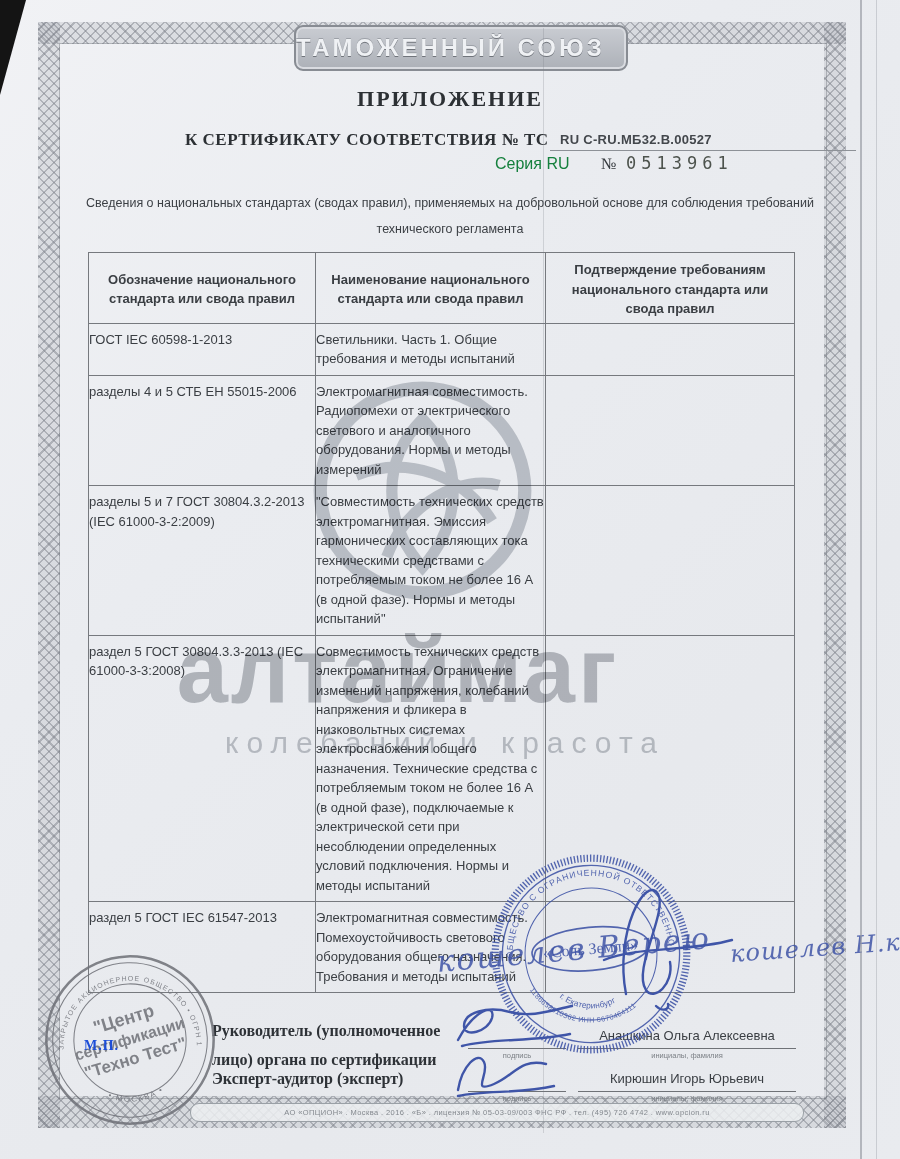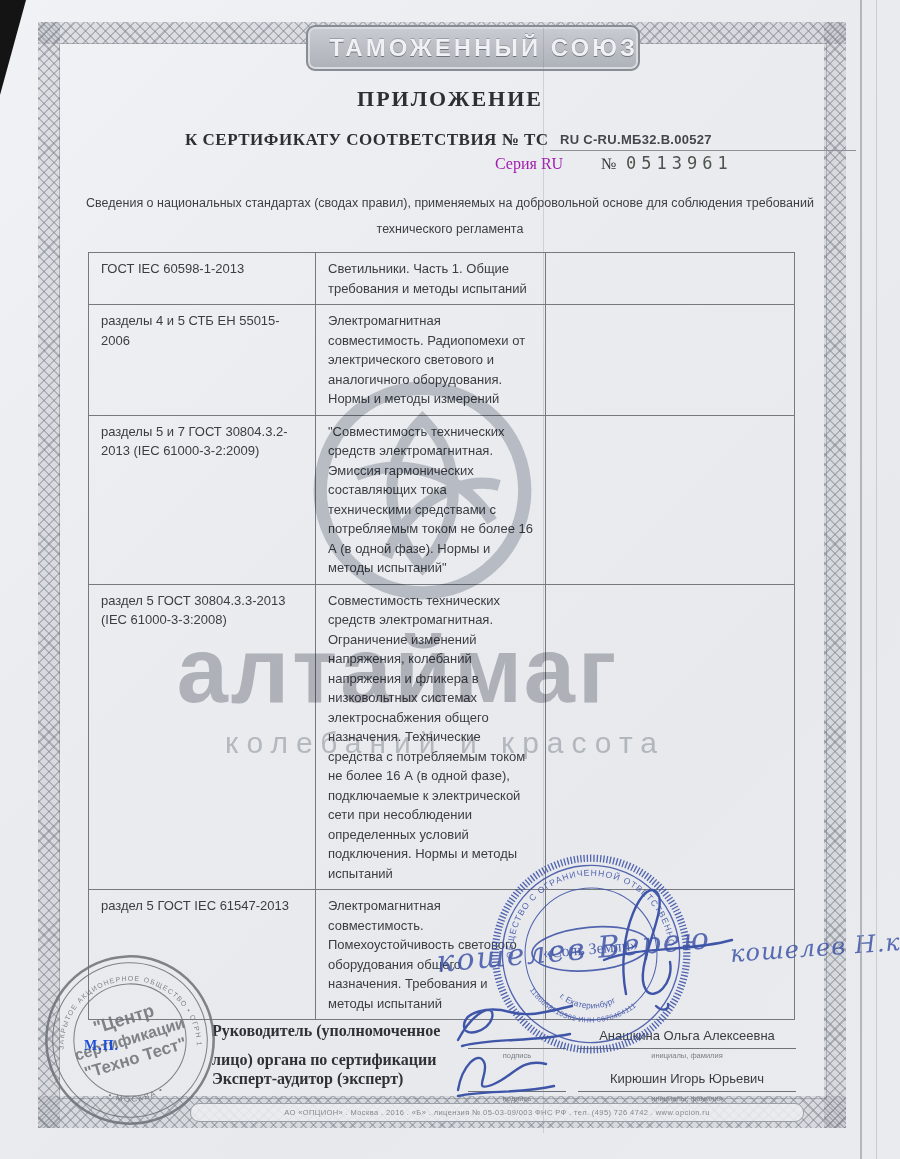--- a/index.html
+++ b/index.html
@@ -30,57 +30,57 @@
   .gb-left{left:38px;top:22px;width:22px;height:1106px;}
   .gb-right{left:824px;top:22px;width:22px;height:1106px;}
   .frame-inner{left:59px;top:43px;width:766px;height:1054px;border:1px solid rgba(108,112,120,.4);z-index:1;}
 
   
   .plate{
     left:294px;top:25px;width:330px;height:42px;z-index:2;
     background:linear-gradient(#c9ccd2,#adb1b8);
     border:2px solid #888c93;border-radius:9px;
     box-shadow:inset 0 0 0 2px #d9dbe0;
-    display:flex;align-items:center;justify-content:flex-end;margin-left:12px;
+    display:flex;align-items:center;justify-content:flex-start;
   }
   .plate span{
     font-weight:800;font-size:24px;letter-spacing:3px;color:#eff1f4;
     text-shadow:0 1px 0 #70747b,0 -1px 0 #9ca0a7;
     font-family:"Liberation Sans", sans-serif;
   }
 
   
   .doc-title{left:0;top:86px;width:900px;text-align:center;z-index:2;
     font-family:"Liberation Serif", serif;font-weight:bold;font-size:22px;letter-spacing:2px;color:#2c3034;}
   .subtitle-label{left:185px;top:130px;z-index:2;font-family:"Liberation Serif", serif;
     font-weight:bold;font-size:17px;letter-spacing:.5px;color:#2c3034;}
   .cert-number{left:560px;top:132px;z-index:2;font-size:13px;font-weight:bold;color:#43474c;letter-spacing:.3px;}
   .cert-underline{left:550px;top:150px;width:306px;height:1px;background:#8d9197;z-index:2;}
-  .series-label{left:495px;top:155px;z-index:2;font-family:Liberation Serif, serif;font-size:16px;color:#a21caf;}
+  .series-label{left:495px;top:155px;z-index:2;font-family:Liberation Sans, sans-serif;font-size:16px;color:#15803d;}
   .series-no{left:601px;top:155px;z-index:2;font-family:"Liberation Serif", serif;font-size:16px;color:#34383d;}
   .series-number{left:626px;top:153px;z-index:2;font-family:"DejaVu Sans Mono", monospace;
     font-size:17px;letter-spacing:5px;color:#4d534d;}
 
   .intro{left:80px;top:190px;width:740px;text-align:center;z-index:2;
     font-size:12.5px;line-height:26px;color:#3b3f44;}
 
   
   table.std{
     position:absolute;left:88px;top:252px;width:706px;z-index:2;
     border-collapse:collapse;table-layout:fixed;background:transparent;
   }
   table.std col:nth-child(1){width:227px;}
   table.std col:nth-child(2){width:230px;}
   table.std col:nth-child(3){width:249px;}
   table.std th, table.std td{
     border:1px solid #76797e;vertical-align:top;
     font-size:13px;line-height:1.5;color:#3a3e43;
   }
   table.std th{font-weight:bold;text-align:center;padding:7px 8px 4px;vertical-align:middle;}
-  table.std td{padding:6px 12px;}
+  table.std td{padding:6px 0;}
   tr.hrow{height:58px;} tr.r0{height:52px;} tr.r1{height:96px;}
   tr.r2{height:124px;} tr.r3{height:226px;} tr.r4{height:76px;}
 
   
   .wm{pointer-events:none;mix-blend-mode:multiply;}
   .wm-emblem{left:310px;top:378px;width:225px;height:225px;opacity:.5;z-index:3;}
   .wm-brand{left:0;top:618px;width:796px;text-align:center;z-index:3;
     font-weight:bold;font-size:92px;letter-spacing:3px;color:#7f848c;opacity:.5;}
   .wm-tagline{left:0;top:726px;width:890px;text-align:center;z-index:3;
     font-size:30px;letter-spacing:8px;color:#9ea3aa;opacity:.6;}
@@ -156,20 +156,25 @@
 
 <div class="abs intro">Сведения о национальных стандартах (сводах правил), применяемых на добровольной основе для соблюдения требований технического регламента</div>
 
 <table class="std">
   <colgroup>
       <col>
       <col>
       <col>
     </colgroup>
   <tbody>
+      <tr class="hrow">
+    <th>Обозначение национального стандарта или свода правил</th>
+    <th>Наименование национального стандарта или свода правил</th>
+    <th>Подтверждение требованиям национального стандарта или свода правил</th>
+  </tr>
   <tr class="r0">
     <td>ГОСТ IEC 60598-1-2013</td>
     <td>Светильники. Часть 1. Общие требования и методы испытаний</td>
     <td></td>
   </tr>
   <tr class="r1">
     <td>разделы 4 и 5 СТБ ЕН 55015-2006</td>
     <td>Электромагнитная совместимость. Радиопомехи от электрического светового и аналогичного оборудования. Нормы и методы измерений</td>
     <td></td>
   </tr>

